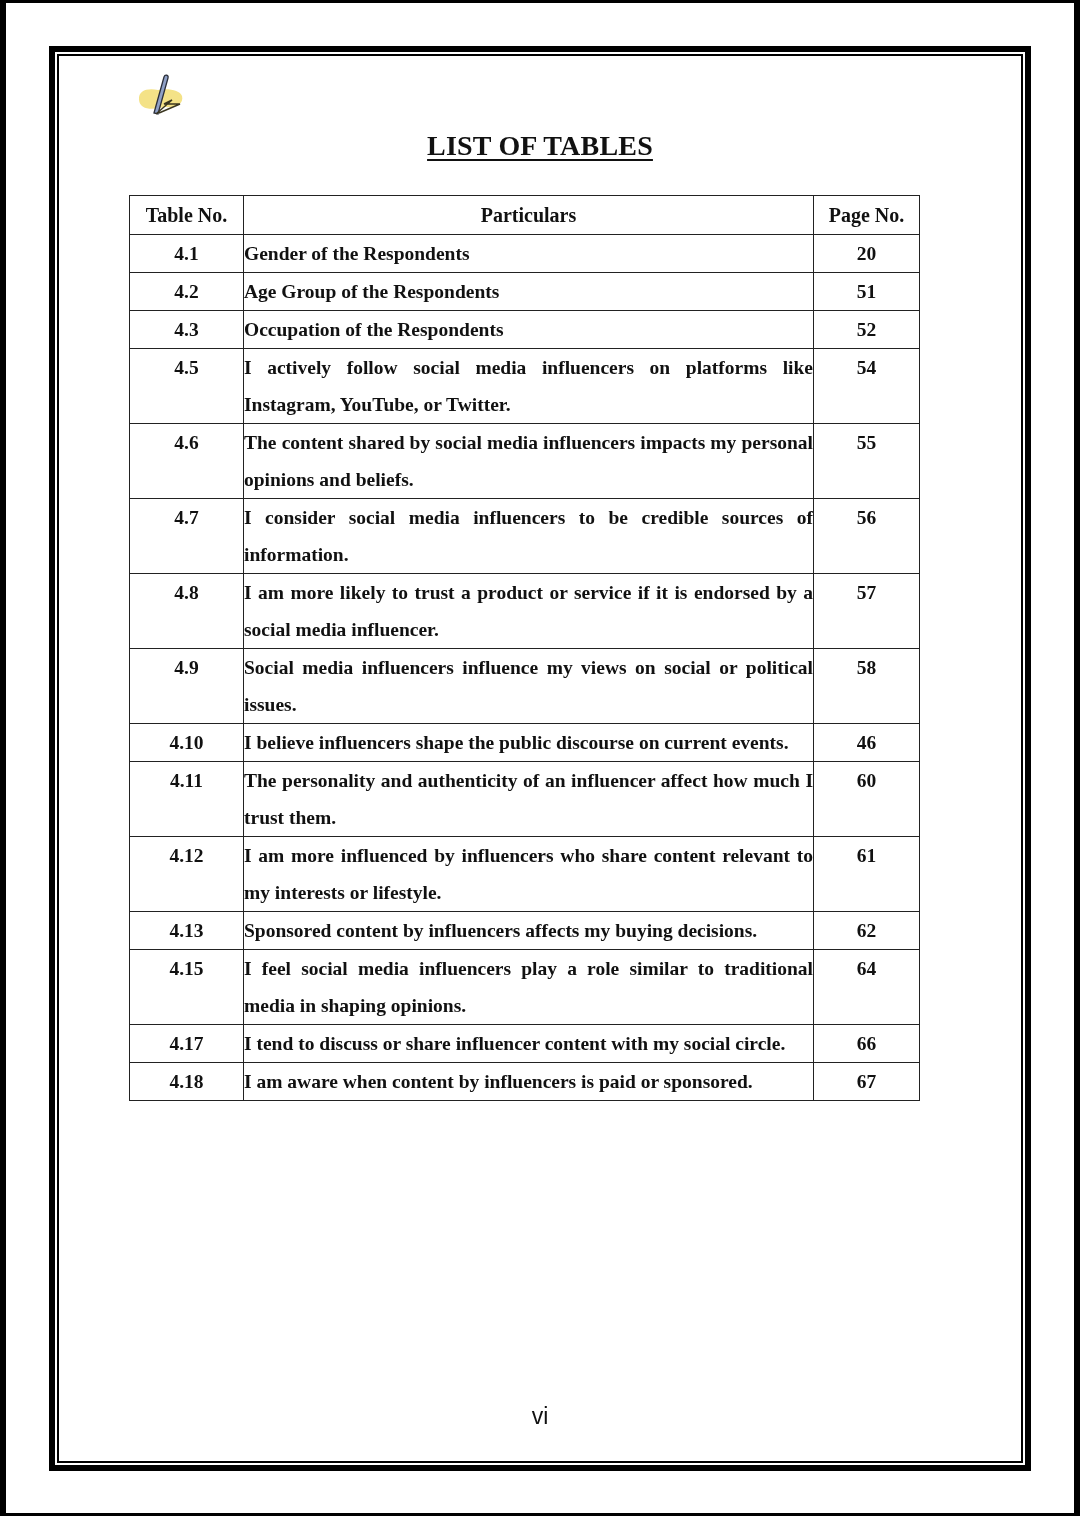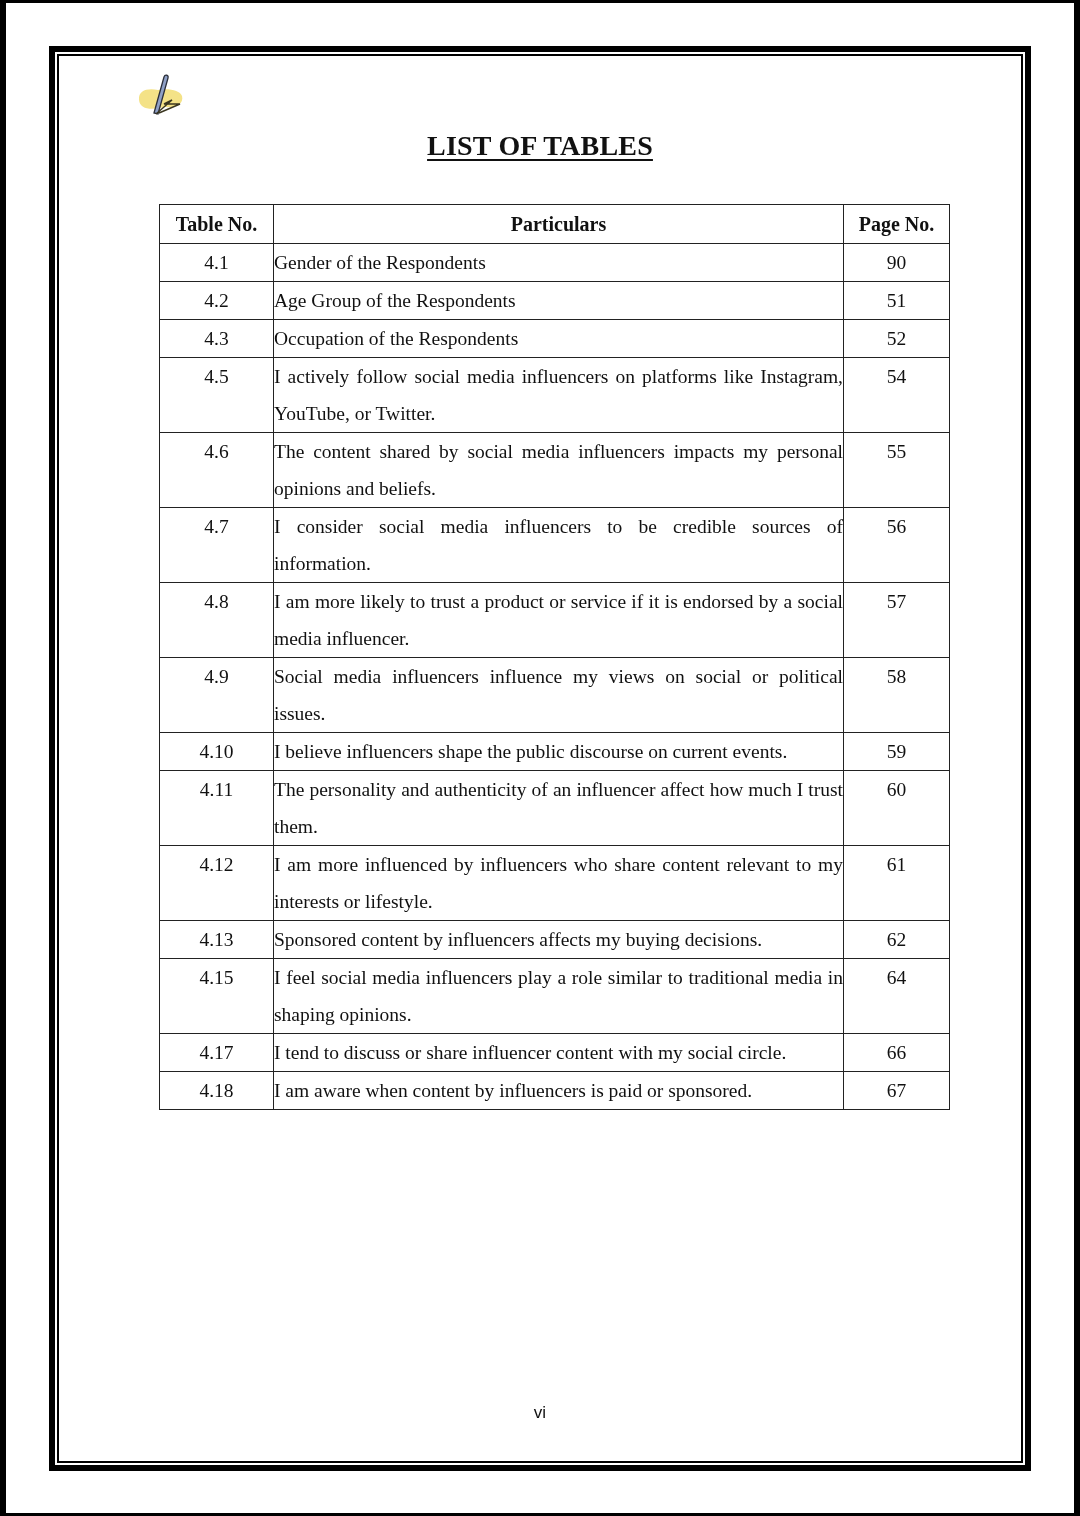--- a/index.html
+++ b/index.html
@@ -23,39 +23,38 @@
       position: absolute; left: 57px; top: 54px; width: 966px; height: 1409px;
       box-sizing: border-box; border: 2px solid #000;
     }
     .pen-icon { position: absolute; left: 134px; top: 70px; width: 56px; height: 50px; }
     .title {
       position: absolute; left: 0; width: 1080px; top: 130px;
       text-align: center; font-weight: bold; font-size: 28px; letter-spacing: 0.2px;
     }
     .title span { text-decoration: underline; text-decoration-thickness: 2px; text-underline-offset: 4px; }
     table.toc {
-      position: absolute; left: 159px; top: 195px; width: 790px;
+      position: absolute; left: 129px; top: 195px; width: 790px;
       border-collapse: collapse; table-layout: fixed;
       font-size: 19.5px;
-      margin-top: 9px;
     }
     table.toc col.c1 { width: 114px; }
     table.toc col.c2 { width: 570px; }
     table.toc col.c3 { width: 106px; }
     table.toc th, table.toc td {
       border: 1px solid #222; padding: 0; vertical-align: top;
     }
     table.toc th { font-weight: bold; height: 38px; vertical-align: middle; font-size: 20px; }
-    table.toc td { line-height: 37px; }
+    table.toc td { line-height: 37px; font-weight: bold; }
     td.num { text-align: center; height: 37px; }
     td.desc { text-align: justify; padding: 0 10px 0 10px; }
     td.page { text-align: center; }
     .page-number {
       position: absolute; left: 0; width: 1080px; top: 1403px; text-align: center;
-      font-family: "Liberation Sans", sans-serif; font-size: 17px;
+      font-family: "Liberation Sans", sans-serif; font-size: 23px;
     }
   </style>
 </head>
 <body>
 
 <div class="outer-frame"></div>
 <div class="page-border-thick"></div>
 <div class="page-border-thin"></div>
 
 <svg class="pen-icon" viewBox="0 0 56 50">
@@ -76,21 +75,21 @@
     <tr>
       <th>Table No.</th>
       <th>Particulars</th>
       <th>Page No.</th>
     </tr>
   </thead>
   <tbody id="toc-body">
       <tr>
         <td class="num">4.1</td>
         <td class="desc">Gender of the Respondents</td>
-        <td class="page">90</td>
+        <td class="page">20</td>
       </tr>
       <tr>
         <td class="num">4.2</td>
         <td class="desc">Age Group of the Respondents</td>
         <td class="page">51</td>
       </tr>
       <tr>
         <td class="num">4.3</td>
         <td class="desc">Occupation of the Respondents</td>
         <td class="page">52</td>
@@ -116,21 +115,21 @@
         <td class="page">57</td>
       </tr>
       <tr>
         <td class="num">4.9</td>
         <td class="desc">Social media influencers influence my views on social or political issues.</td>
         <td class="page">58</td>
       </tr>
       <tr>
         <td class="num">4.10</td>
         <td class="desc">I believe influencers shape the public discourse on current events.</td>
-        <td class="page">59</td>
+        <td class="page">46</td>
       </tr>
       <tr>
         <td class="num">4.11</td>
         <td class="desc">The personality and authenticity of an influencer affect how much I trust them.</td>
         <td class="page">60</td>
       </tr>
       <tr>
         <td class="num">4.12</td>
         <td class="desc">I am more influenced by influencers who share content relevant to my interests or lifestyle.</td>
         <td class="page">61</td>

